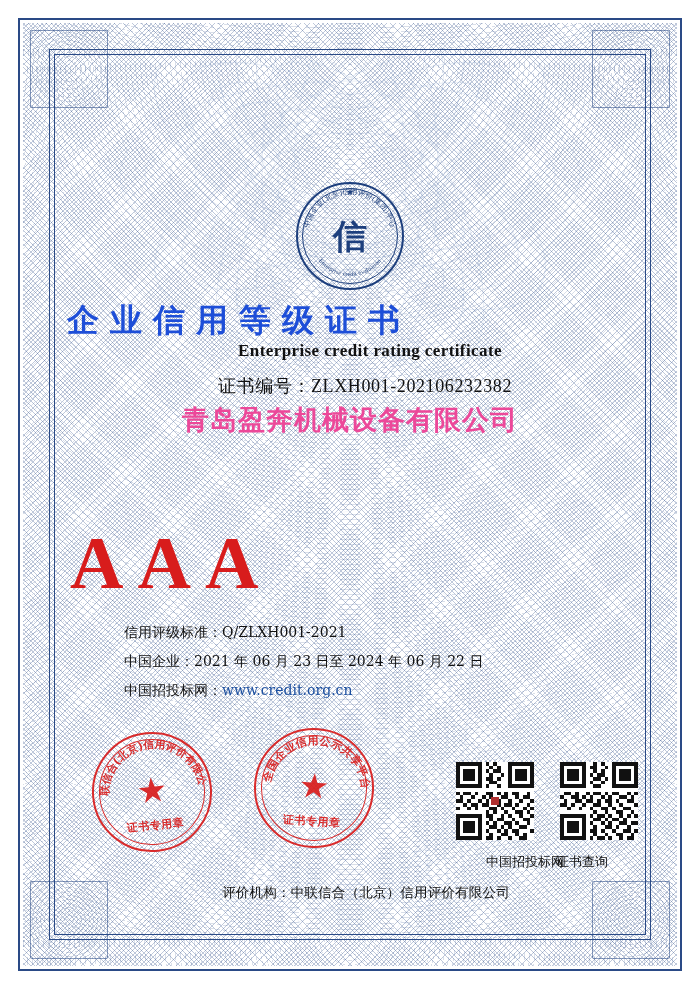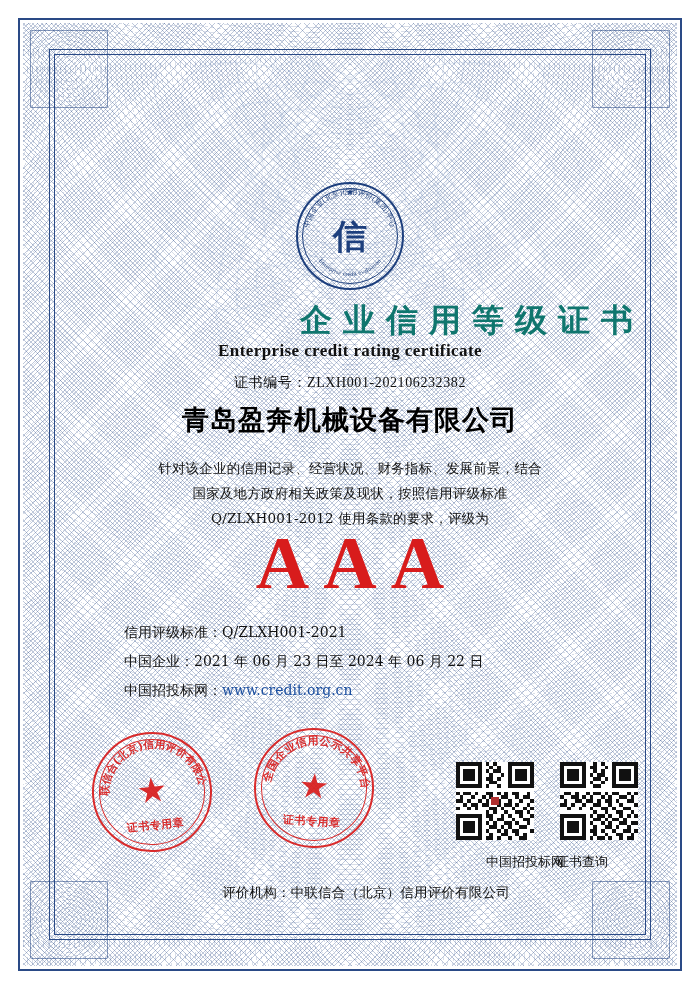--- a/index.html
+++ b/index.html
@@ -136,81 +136,83 @@
   .emblem-arc-top text, .emblem-arc-bottom text {
     fill: #1d3f7d;
     font-family: "Liberation Serif", serif;
   }
 
   
   .title-cn {
     position: absolute;
     top: 243px;
     width: 100%;
-    text-align: right;
+    text-align: left;
     font-family: "DejaVu Serif", serif;
     font-weight: bold;
     font-size: 32px;
     letter-spacing: 11px;
-    color: #0f766e;
+    color: #1d4ed8;
     text-indent: 11px;
   }
   .title-en {
     position: absolute;
     top: 285px;
     width: 100%;
     text-align: center;
     font-family: "Liberation Serif", serif;
     font-weight: bold;
     font-size: 17px;
     color: #111111;
     letter-spacing: 0.4px;
+    padding-left: 20px;
   }
 
   .cert-no {
     position: absolute;
     top: 318px;
     width: 100%;
     text-align: center;
     font-family: "Liberation Serif", serif;
-    font-size: 14px;
+    font-size: 18px;
     color: #111111;
     letter-spacing: 0.6px;
+    margin-left: 15px;
   }
 
   .company {
     position: absolute;
     top: 346px;
     width: 100%;
     text-align: center;
     font-family: "DejaVu Serif", serif;
     font-weight: bold;
     font-size: 27px;
-    color: #000000;
+    color: #ec4899;
     letter-spacing: 1px;
   }
 
   .para {
     position: absolute;
     top: 400px;
     width: 100%;
     text-align: center;
     font-family: "DejaVu Serif", serif;
     font-size: 13.5px;
     color: #111111;
     line-height: 25px;
     letter-spacing: 0.2px;
   }
   .para div { white-space: nowrap; }
 
   .grade {
     position: absolute;
     top: 470px;
     width: 100%;
-    text-align: center;
+    text-align: left;
     font-family: "Liberation Serif", serif;
     font-weight: bold;
     font-size: 74px;
     color: #d81c1c;
     letter-spacing: 14px;
     text-indent: 14px;
     line-height: 1;
   }
 
   
@@ -414,25 +416,20 @@
       <div class="emblem-center">信</div>
     </div>
 
     <div class="title-cn">企业信用等级证书</div>
     <div class="title-en">Enterprise credit rating certificate</div>
 
     <div class="cert-no">证书编号：ZLXH001-202106232382</div>
 
     <div class="company">青岛盈奔机械设备有限公司</div>
 
-    <div class="para">
-      <div>针对该企业的信用记录、经营状况、财务指标、发展前景，结合</div>
-      <div>国家及地方政府相关政策及现状，按照信用评级标准</div>
-      <div>Q/ZLXH001-2012 使用条款的要求，评级为</div>
-    </div>
 
     <div class="grade">AAA</div>
 
     <div class="info">
       <div class="line">
         <span>信用评级标准：</span><span>Q/ZLXH001-2021</span>
       </div>
       <div class="line">
         <span>中国企业：</span><span>2021 年 06 月 23 日至 2024 年 06 月 22 日</span>
       </div>

